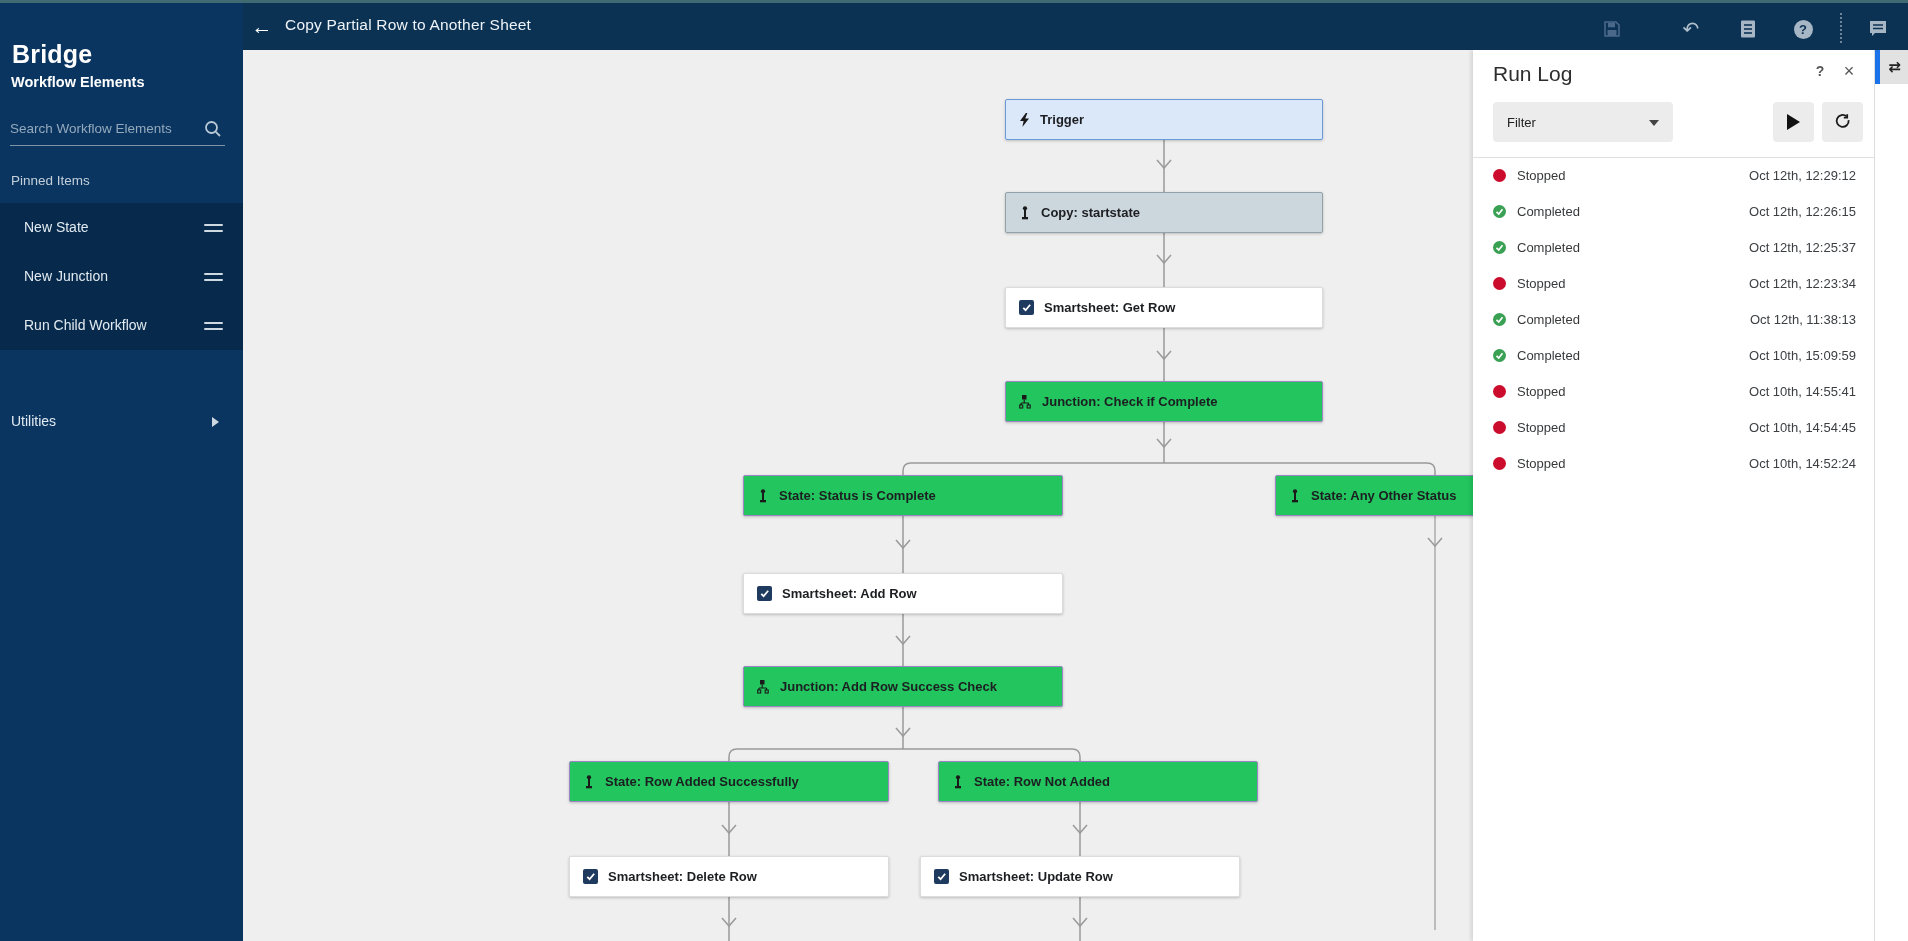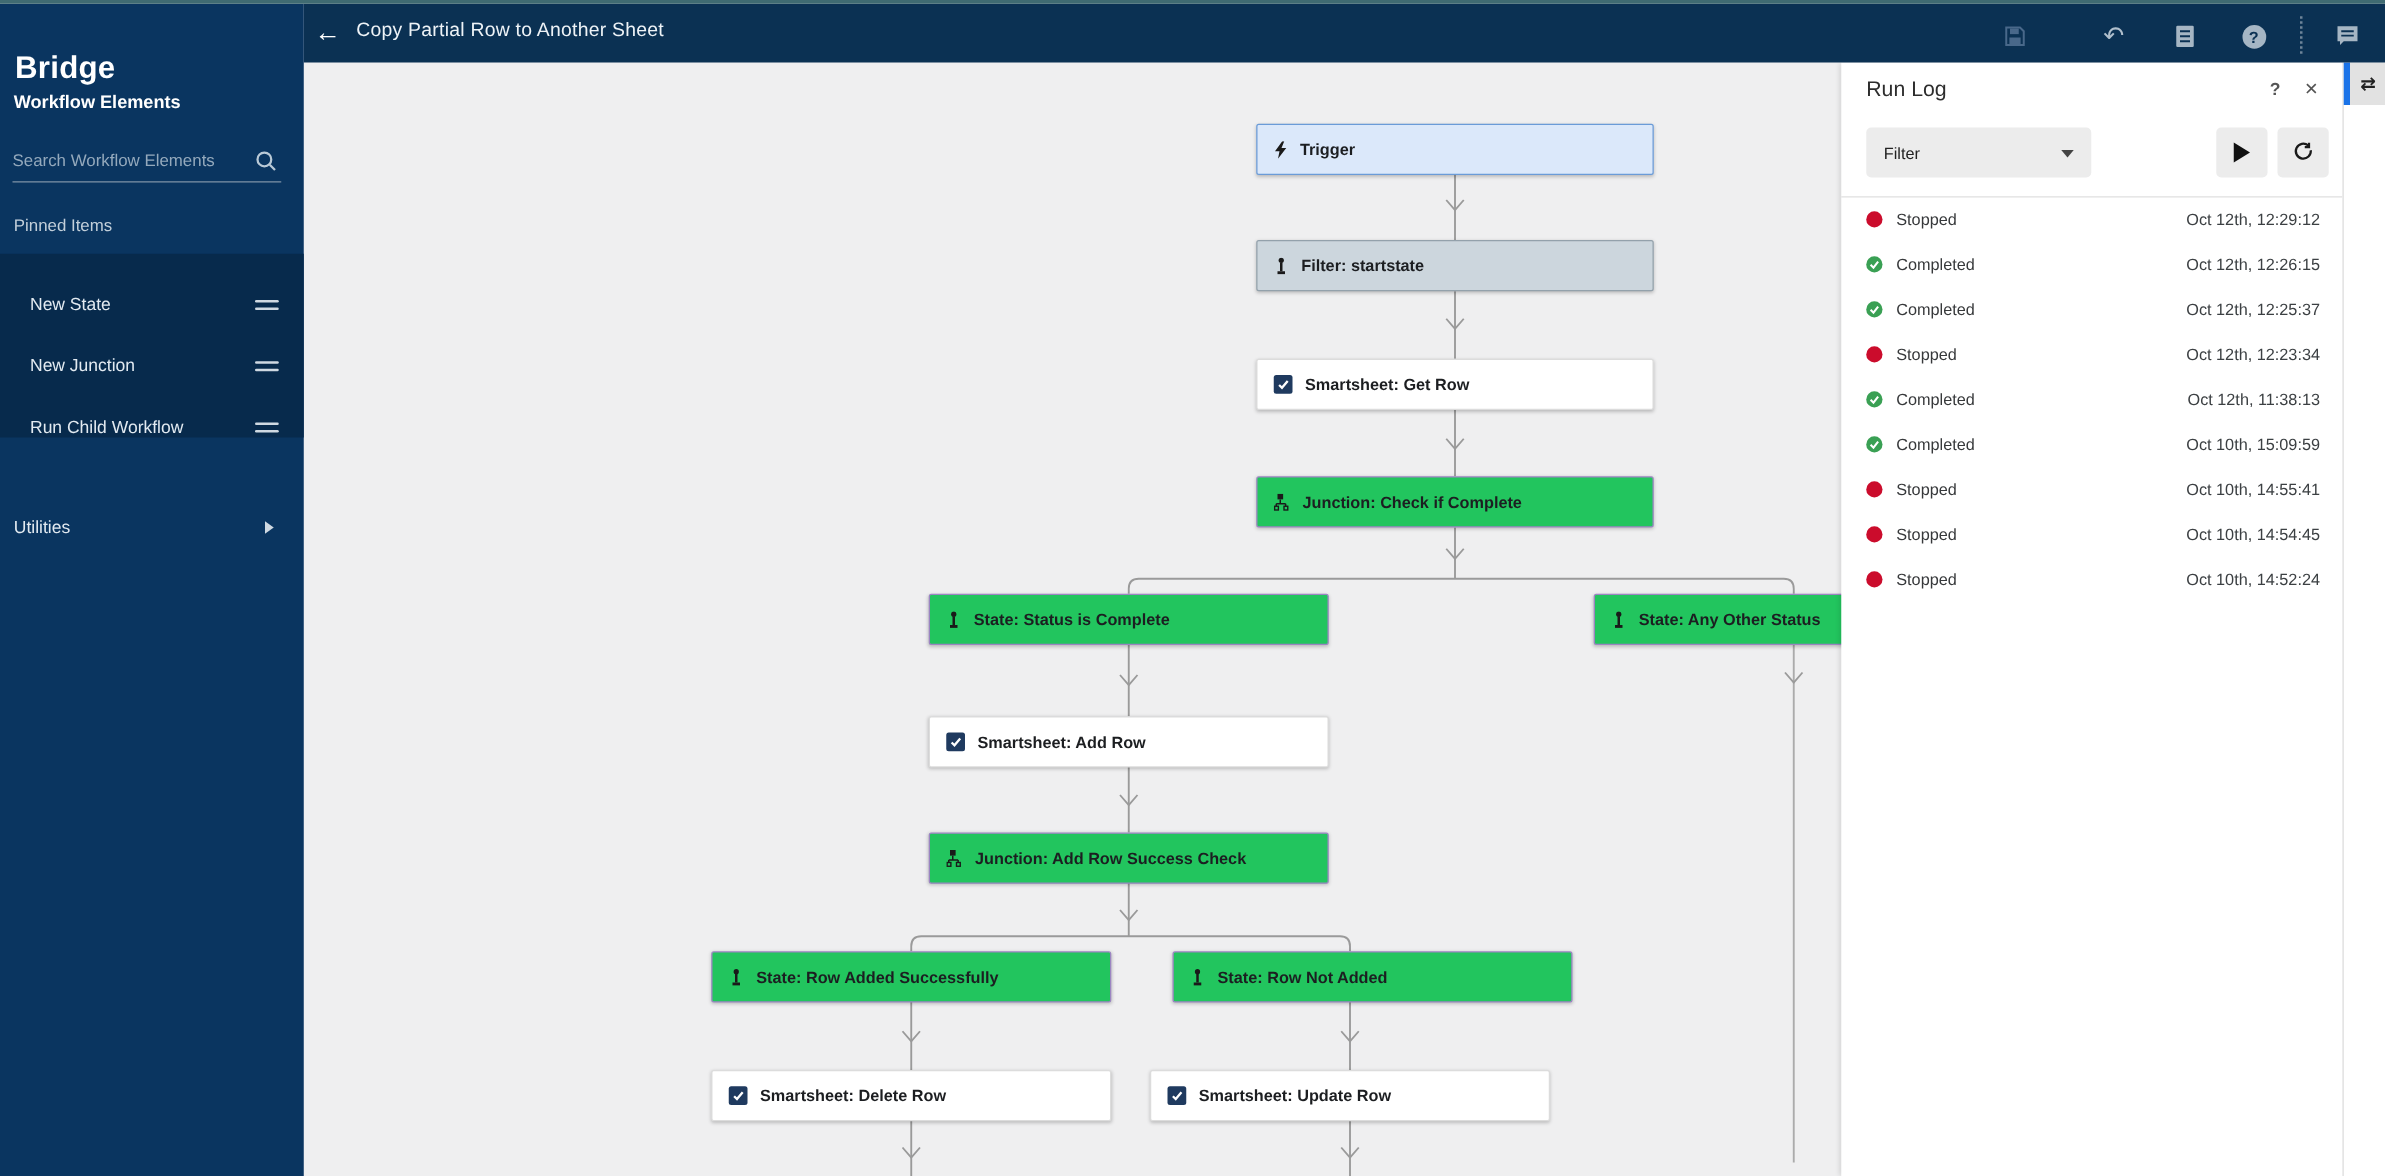--- a/index.html
+++ b/index.html
@@ -26,21 +26,21 @@
   .sidebar { position:absolute; left:0; top:3px; width:243px; height:938px; background:#0a3560; z-index:8; color:#dfe7ee;}
   .logo { position:absolute; left:12px; top:5px; font-size:25px; font-weight:bold; color:#fff; letter-spacing:.2px;margin-top:32px;}
   .sb-section-title { position:absolute; left:11px; top:71px; font-size:14.5px; font-weight:600; color:#fff;}
   .sb-search { position:absolute; left:10px; top:110px; width:215px; height:33px; border-bottom:1px solid #7f93a6;}
   .sb-search input { width:180px; height:30px; background:transparent; border:none; outline:none;
     color:#dfe7ee; font-size:13.5px; font-family:inherit;}
   .sb-search input::placeholder { color:#94a9bc; }
   .sb-search .mag { position:absolute; right:2px; top:6px; }
   .sb-pinned-title { position:absolute; left:11px; top:170px; font-size:13.5px; color:#c2cfda;}
   .pinned-band { position:absolute; left:0; top:200px; width:243px; height:147px; background:#072a4c;}
-  .pinned-item { position:absolute; left:0; width:243px; height:49px; cursor:pointer;margin-top:16px;}
+  .pinned-item { position:absolute; left:0; width:243px; height:49px; cursor:pointer;}
   .pinned-item .lbl { position:absolute; left:24px; top:16px; font-size:14px; color:#e2eaf1;}
   .drag-handle { position:absolute; right:20px; top:21px; width:19px;}
   .drag-handle div { height:2px; background:#cfd9e2; margin-bottom:4px; border-radius:1px;}
   .sb-cat { position:absolute; left:0; width:243px; height:46px; cursor:pointer;}
   .sb-cat .lbl { position:absolute; left:11px; top:14px; font-size:14px; color:#e2eaf1;}
   .caret-right { position:absolute; right:24px; top:18px; width:0; height:0;
     border-top:5px solid transparent; border-bottom:5px solid transparent; border-left:7px solid #cfd9e2;}
 
   
   .canvas { position:absolute; left:243px; top:50px; width:1665px; height:891px; background:#efeff0; overflow:hidden; z-index:1;}
@@ -52,21 +52,21 @@
   .node.gray   { background:#ccd6dd; border-color:#93a1ab; }
   .node.white  { background:#ffffff; border-color:#dcdcdc; }
   .node.purple { background:#22c55e; border-color:#9c85c2; }
   .ss-icon { width:15px; height:15px; background:#1f3a5f; border-radius:2px; flex:0 0 auto;
     display:flex; align-items:center; justify-content:center;}
   .n-icon { flex:0 0 auto; display:flex; }
 
   
   .runlog { position:absolute; left:1473px; top:50px; width:401px; height:891px; background:#fff;
     box-shadow:-2px 0 4px rgba(0,0,0,.12); z-index:5;}
-  .rl-title { position:absolute; left:20px; top:12px; font-size:17px; font-weight:500; color:#2d2d2d;}
+  .rl-title { position:absolute; left:20px; top:12px; font-size:21px; font-weight:500; color:#2d2d2d;}
   .rl-help { position:absolute; left:338px; top:13px; width:18px; height:18px; color:#555; font-size:14px;
     font-weight:bold; text-align:center; cursor:pointer;}
   .rl-close { position:absolute; left:366px; top:11px; width:20px; height:20px; color:#555; font-size:18px;
     text-align:center; cursor:pointer;}
   .rl-filter { position:absolute; left:20px; top:52px; width:180px; height:40px; background:#ececec;
     border-radius:4px; cursor:pointer;}
   .rl-filter .lbl { position:absolute; left:14px; top:13px; font-size:13px; color:#222;}
   .caret-down { position:absolute; right:14px; top:18px; width:0; height:0;
     border-left:5px solid transparent; border-right:5px solid transparent; border-top:6px solid #444;}
   .rl-btn { position:absolute; top:52px; width:41px; height:40px; background:#ececec; border-radius:4px;
@@ -215,21 +215,21 @@
   </div>
 
   <div class="node gray" style="left:762px; top:142px; width:318px;">
     <span class="n-icon">
       <svg width="12" height="14" viewBox="0 0 12 14">
           <circle cx="6" cy="2.3" r="2.1" fill="#1a1a1a"></circle>
           <rect x="5" y="4" width="2" height="7" fill="#1a1a1a"></rect>
           <rect x="3" y="11" width="6" height="2.3" fill="#1a1a1a"></rect>
         </svg>
     </span>
-    <span>Filter: startstate</span>
+    <span>Copy: startstate</span>
   </div>
 
   <div class="node white" style="left:762px; top:237px; width:318px;">
     <span class="ss-icon">
       <svg width="11" height="11" viewBox="0 0 12 12">
           <polyline points="2.5,6.5 5,9 10,3" fill="none" stroke="#fff" stroke-width="2"></polyline>
         </svg>
     </span>
     <span>Smartsheet: Get Row</span>
   </div>

